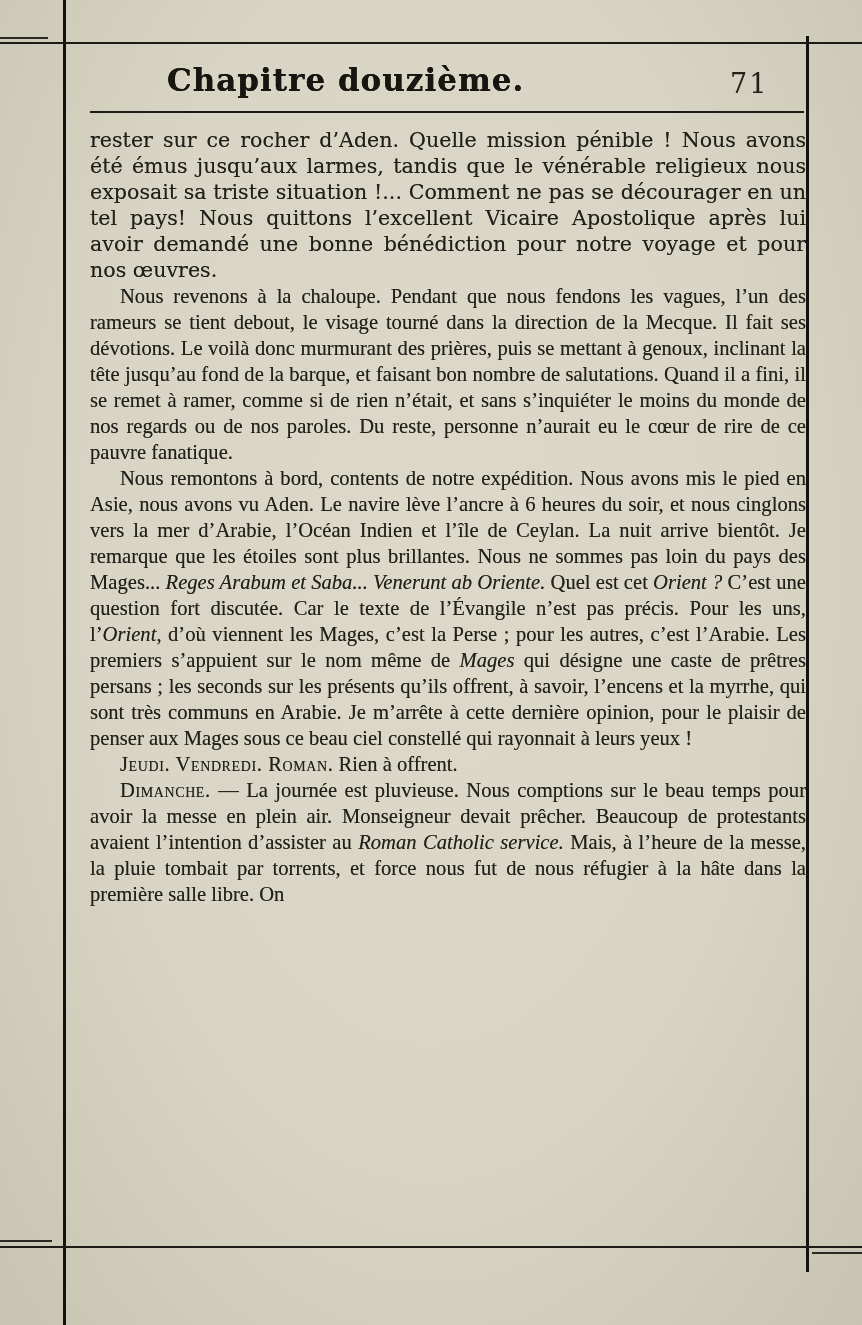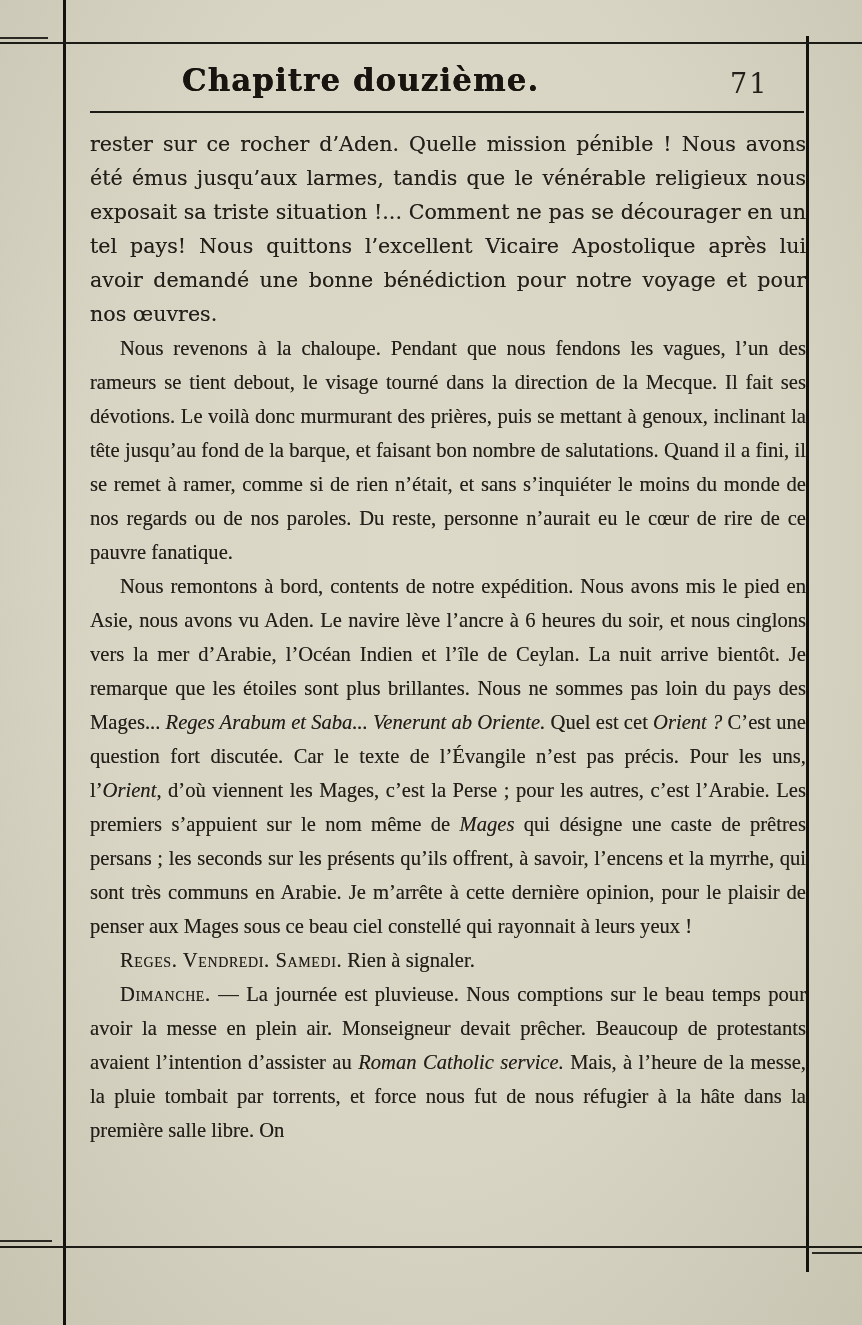--- a/index.html
+++ b/index.html
@@ -30,41 +30,41 @@
   .rule-top{top:42px;left:0;width:862px;height:2px;}
   .rule-bottom{top:1246px;left:0;width:862px;height:2px;}
   .tick{position:absolute;background:#2a2822;}
   .tick-top-left{top:37px;left:0;width:48px;height:2px;}
   .tick-bottom-left{top:1240px;left:0;width:52px;height:2px;}
   .tick-bottom-right{top:1252px;left:812px;width:50px;height:2px;}
   .header-rule{top:111px;left:90px;width:714px;height:2px;}
   
   .chapter-title{
     position:absolute;
-    top:62px;left:182px;
+    top:62px;left:167px;
     font-size:31px;
     font-weight:700;
     letter-spacing:1px;
     color:#181510;
     text-shadow:0 0 0.6px #181510;
   }
   .page-number{
     position:absolute;
     top:68px;left:730px;
     font-size:27px;
     letter-spacing:2px;
     color:#242019;
   }
   
   .page-body{
     position:absolute;
     top:127px;left:90px;
     width:716px;height:1112px;
     font-size:20.6px;
-    line-height:34px;
+    line-height:26px;
     text-align:justify;
     color:var(--ink);
     text-shadow:0 0 0.4px rgba(30,27,20,.55);
     overflow:hidden;
   }
   .page-body p{margin:0;}
   .page-body p.indent{text-indent:30px;font-family:Liberation Serif, serif;}
   .seg-italic{font-style:italic;}
   .seg-smallcaps{font-variant:small-caps;letter-spacing:.6px;}
 </style>
@@ -84,17 +84,17 @@
   <header>
     <span class="chapter-title">Chapitre douzième.</span>
     <span class="page-number">71</span>
   </header>
   <div class="rule header-rule"></div>
 
   <main class="page-body" id="page-body">
       <p class=""><span class="seg-normal">rester sur ce rocher d’Aden. Quelle mission pénible ! Nous avons été émus jusqu’aux larmes, tandis que le vénérable religieux nous exposait sa triste situation !... Comment ne pas se décourager en un tel pays! Nous quittons l’excellent Vicaire Apostolique après lui avoir demandé une bonne bénédiction pour notre voyage et pour nos œuvres.</span></p>
       <p class="indent"><span class="seg-normal">Nous revenons à la chaloupe. Pendant que nous fendons les vagues, l’un des rameurs se tient debout, le visage tourné dans la direction de la Mecque. Il fait ses dévotions. Le voilà donc murmurant des prières, puis se mettant à genoux, inclinant la tête jusqu’au fond de la barque, et faisant bon nombre de salutations. Quand il a fini, il se remet à ramer, comme si de rien n’était, et sans s’inquiéter le moins du monde de nos regards ou de nos paroles. Du reste, personne n’aurait eu le cœur de rire de ce pauvre fanatique.</span></p>
       <p class="indent"><span class="seg-normal">Nous remontons à bord, contents de notre expédition. Nous avons mis le pied en Asie, nous avons vu Aden. Le navire lève l’ancre à 6 heures du soir, et nous cinglons vers la mer d’Arabie, l’Océan Indien et l’île de Ceylan. La nuit arrive bientôt. Je remarque que les étoiles sont plus brillantes. Nous ne sommes pas loin du pays des Mages... </span><span class="seg-italic">Reges Arabum et Saba... Venerunt ab Oriente.</span><span class="seg-normal"> Quel est cet </span><span class="seg-italic">Orient ?</span><span class="seg-normal"> C’est une question fort discutée. Car le texte de l’Évangile n’est pas précis. Pour les uns, l’</span><span class="seg-italic">Orient</span><span class="seg-normal">, d’où viennent les Mages, c’est la Perse ; pour les autres, c’est l’Arabie. Les premiers s’appuient sur le nom même de </span><span class="seg-italic">Mages</span><span class="seg-normal"> qui désigne une caste de prêtres persans ; les seconds sur les présents qu’ils offrent, à savoir, l’encens et la myrrhe, qui sont très communs en Arabie. Je m’arrête à cette dernière opinion, pour le plaisir de penser aux Mages sous ce beau ciel constellé qui rayonnait à leurs yeux !</span></p>
-      <p class="indent"><span class="seg-smallcaps">Reges. Vendredi. Samedi.</span><span class="seg-normal"> Rien à signaler.</span></p>
+      <p class="indent"><span class="seg-smallcaps">Jeudi. Vendredi. Roman.</span><span class="seg-normal"> Rien à offrent.</span></p>
       <p class="indent"><span class="seg-smallcaps">Dimanche.</span><span class="seg-normal"> — La journée est pluvieuse. Nous comptions sur le beau temps pour avoir la messe en plein air. Monseigneur devait prêcher. Beaucoup de protestants avaient l’intention d’assister au </span><span class="seg-italic">Roman Catholic service.</span><span class="seg-normal"> Mais, à l’heure de la messe, la pluie tombait par torrents, et force nous fut de nous réfugier à la hâte dans la première salle libre. On</span></p>
     </main>
 
 </div>
 
 </body></html>

